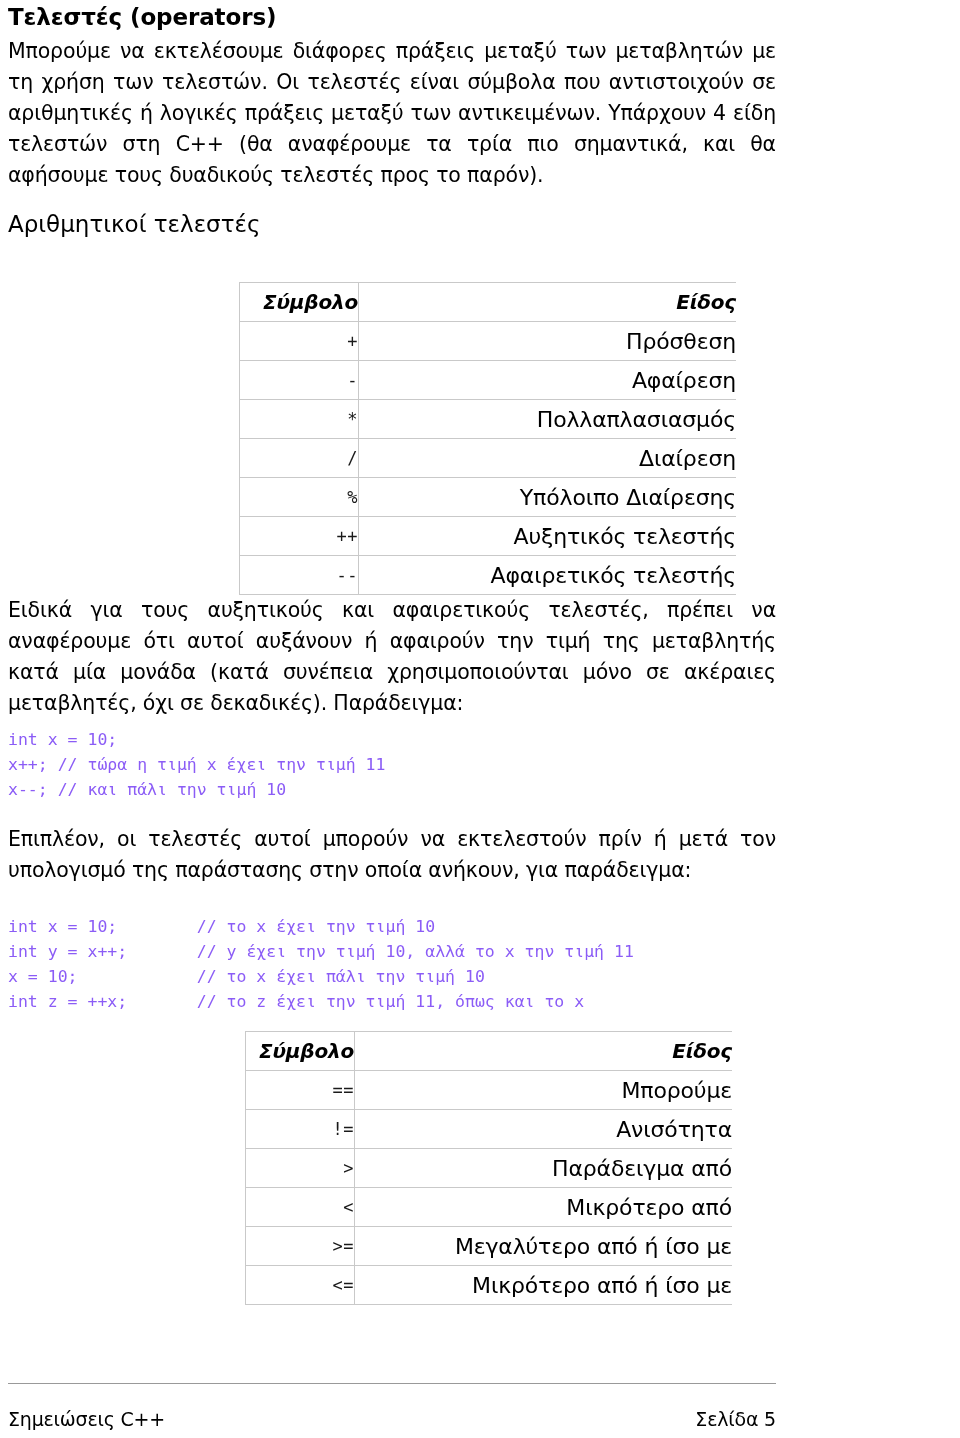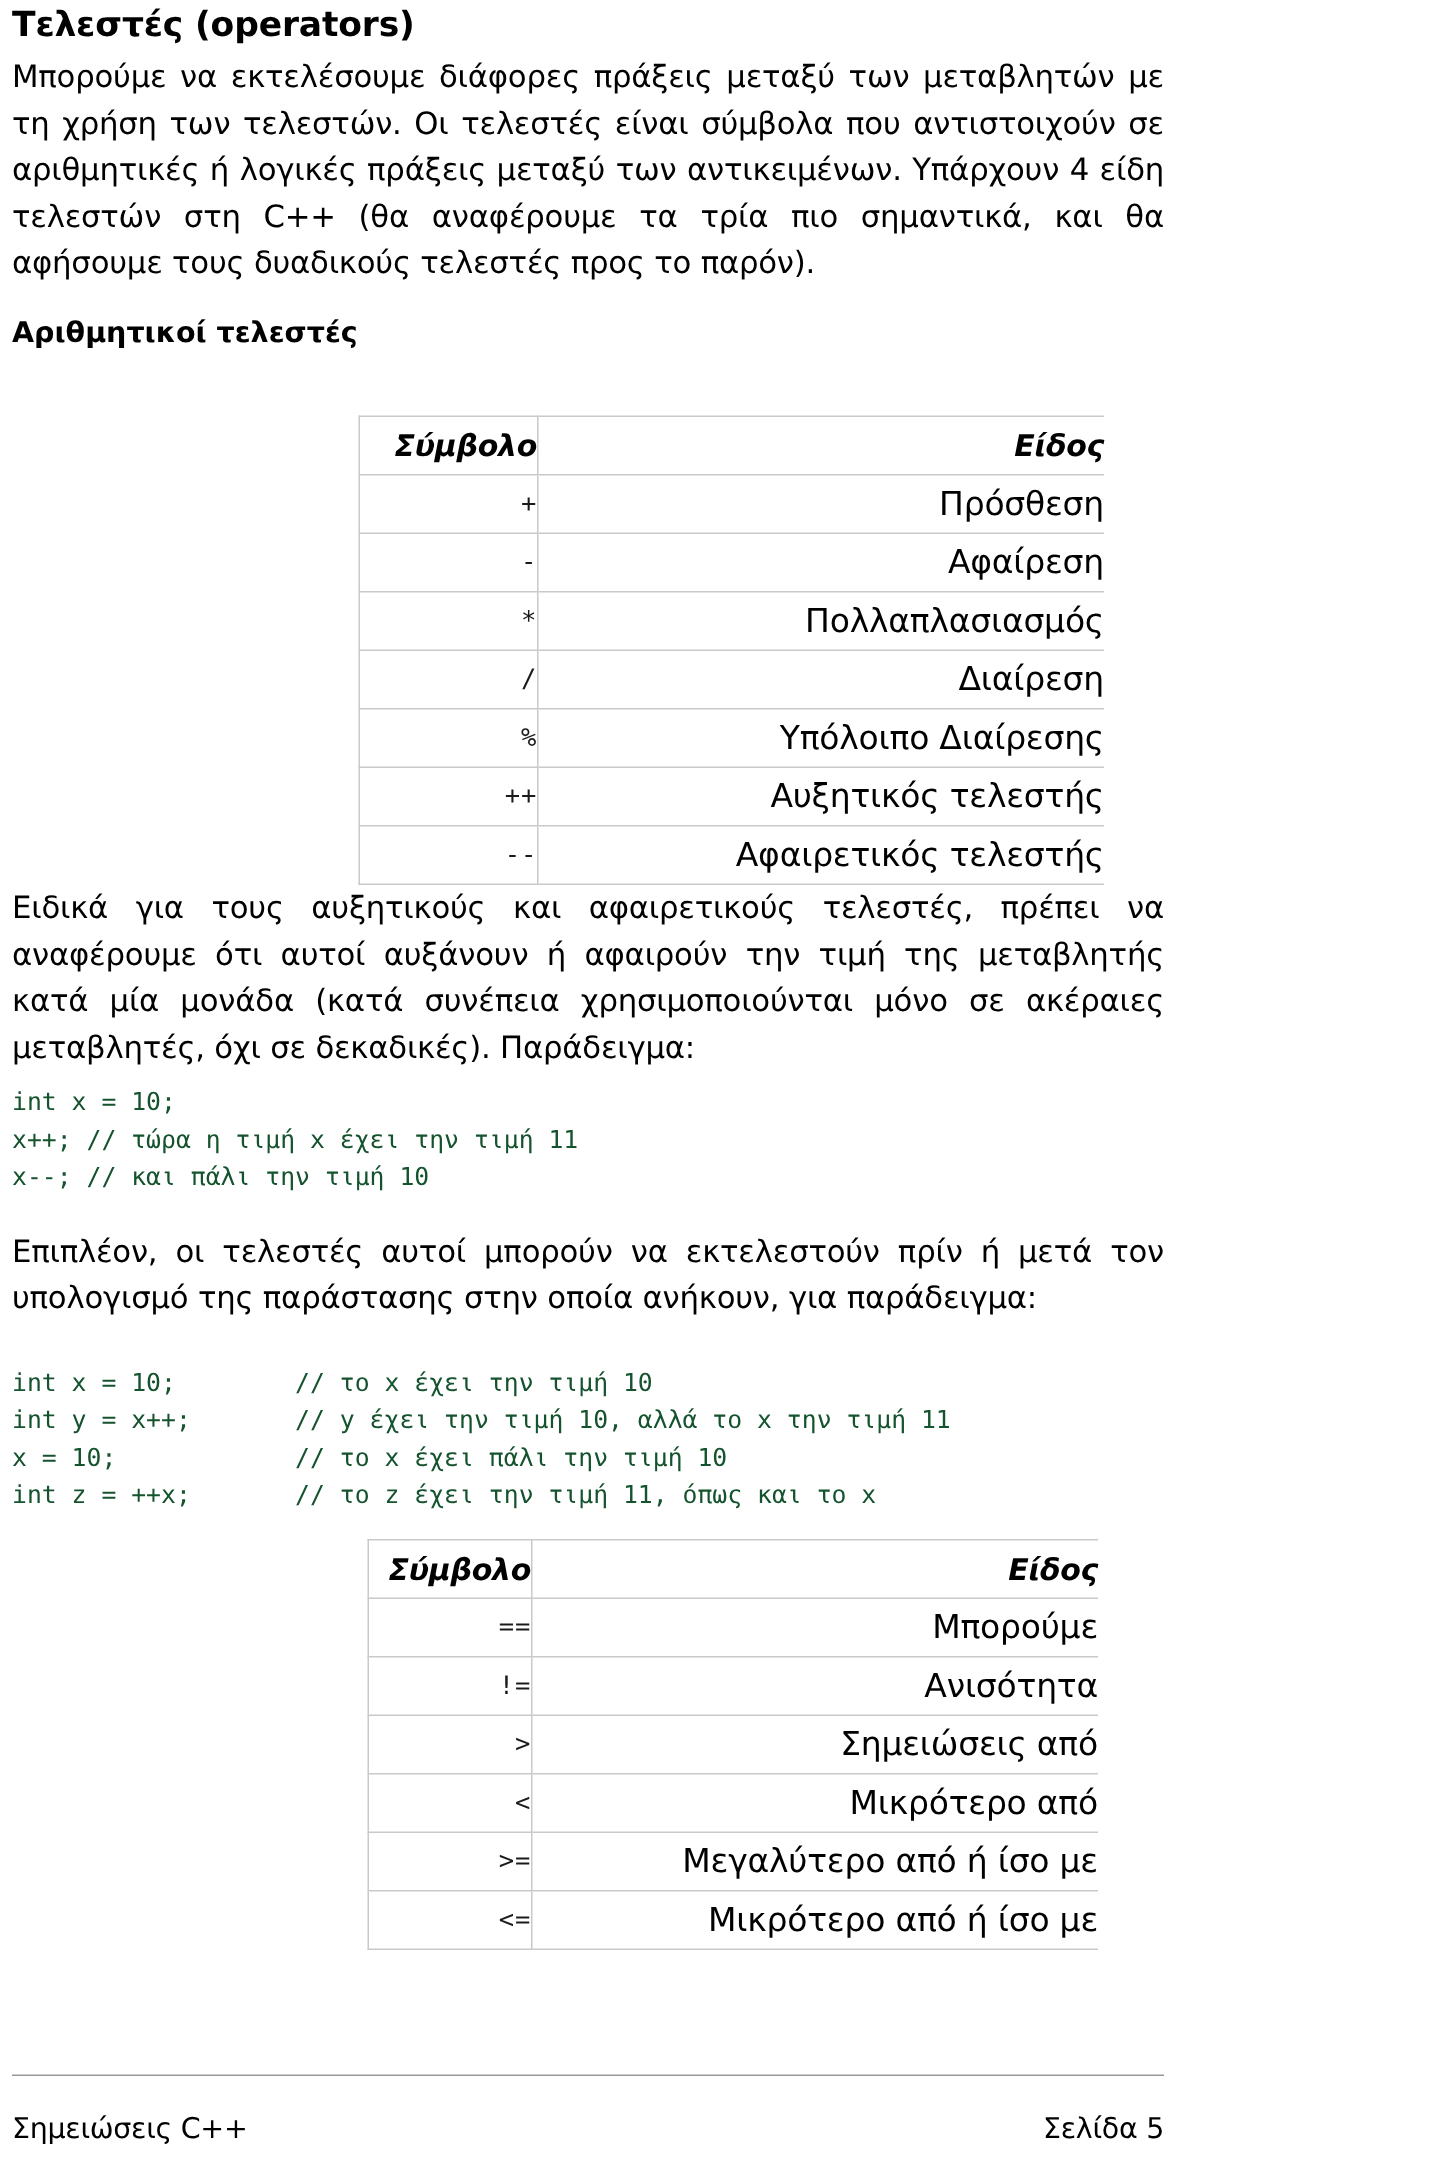--- a/index.html
+++ b/index.html
@@ -26,22 +26,22 @@
 
   
   .doc-title {
     font-size: 23px;
     font-weight: bold;
     line-height: 1.15;
     margin: 0 0 6px 0;
     letter-spacing: -0.1px;
   }
   .section-heading {
-    font-size: 19px;
-    font-weight: bold;
+    font-size: 23px;
+    font-weight: normal;
     line-height: 1.2;
     margin: 0;
   }
   #arith-heading { margin: 20px 0 0 0; }
   #rel-heading   { margin: 0 0 0 0; }
 
   
   .para {
     font-size: 20.5px;
     line-height: 31px;
@@ -57,21 +57,21 @@
   #rel-para { margin-top: 6px; text-align: left; }
 
   
   .code {
     font-family: "DejaVu Sans Mono", "Liberation Mono", monospace;
     font-size: 16.5px;
     line-height: 25px;
     white-space: pre;
     margin: 0;
     padding: 0;
-    color: #14532d;
+    color: #8b5cf6;
     letter-spacing: 0px;
   }
   #code-block-1 { margin-top: 8px; }
   #code-block-2 { margin-top: 28px; }
 
   
   .op-table-wrap {
     display: flex;
     justify-content: flex-start;
   }
@@ -221,21 +221,21 @@
         <tr>
           <td class="col-sym sym">==</td>
           <td class="col-kind kind">Μπορούμε</td>
         </tr>
         <tr>
           <td class="col-sym sym">!=</td>
           <td class="col-kind kind">Ανισότητα</td>
         </tr>
         <tr>
           <td class="col-sym sym">&gt;</td>
-          <td class="col-kind kind">Σημειώσεις από</td>
+          <td class="col-kind kind">Παράδειγμα από</td>
         </tr>
         <tr>
           <td class="col-sym sym">&lt;</td>
           <td class="col-kind kind">Μικρότερο από</td>
         </tr>
         <tr>
           <td class="col-sym sym">&gt;=</td>
           <td class="col-kind kind">Μεγαλύτερο από ή ίσο με</td>
         </tr>
         <tr>

